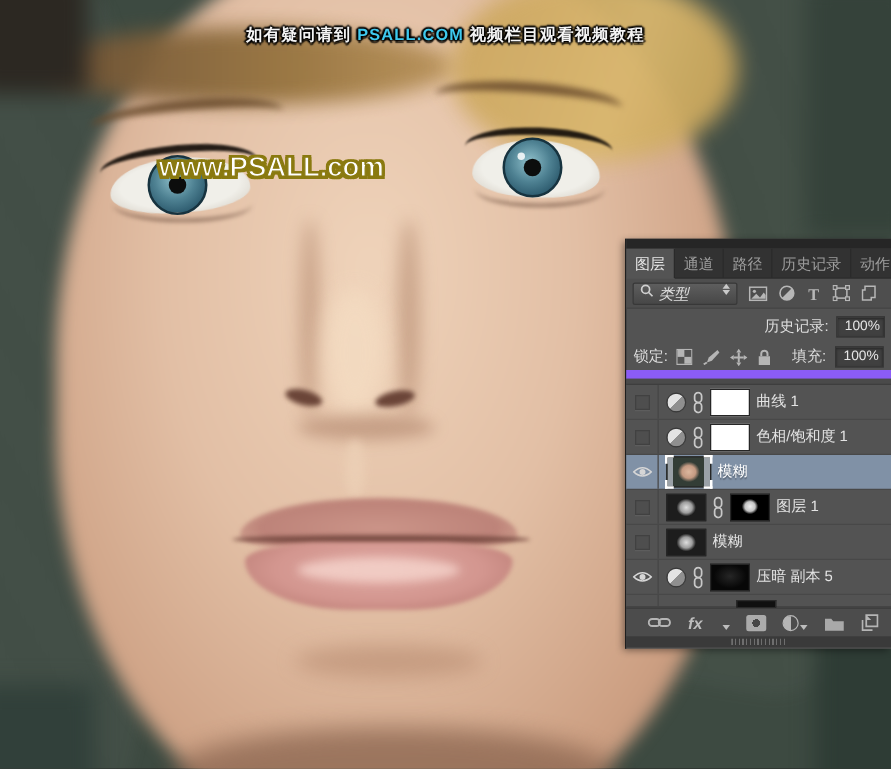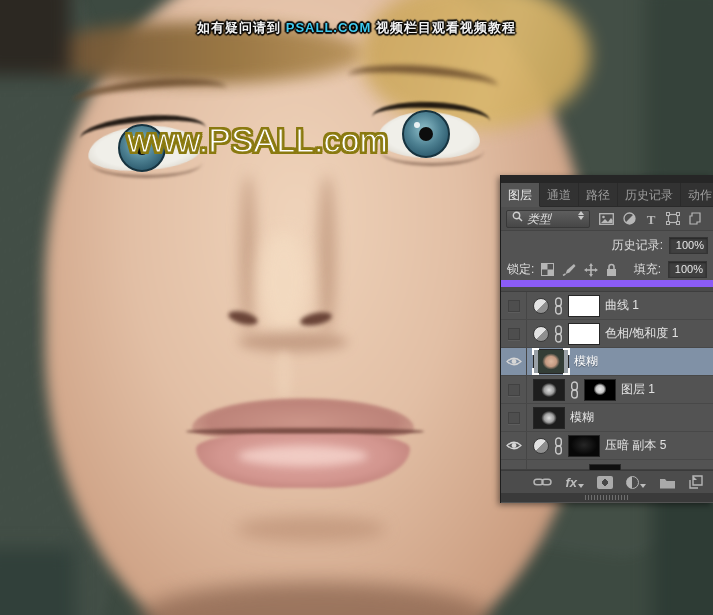--- a/index.html
+++ b/index.html
@@ -75,27 +75,27 @@
   .neck-sh{left:140px;top:582px;width:350px;height:70px;background:#8e6852;border-radius:50%;filter:blur(10px);opacity:.8;}
 
   
   .banner{left:0;top:19px;width:100%;text-align:center;font-size:13px;font-weight:bold;color:#f4f4f4;
     letter-spacing:1px;
     text-shadow:-2px 0 1px rgba(0,0,0,.8),2px 0 1px rgba(0,0,0,.8),0 -2px 1px rgba(0,0,0,.8),0 2px 1px rgba(0,0,0,.8),
       -1px -1px 1px rgba(0,0,0,.8),1px 1px 1px rgba(0,0,0,.8),1px -1px 1px rgba(0,0,0,.8),-1px 1px 1px rgba(0,0,0,.8);}
   .banner .brand{color:#3ec9ee;}
 
   
-  .watermark{left:127px;top:121px;font-size:34px;font-weight:normal;color:#ffffff;letter-spacing:0;
+  .watermark{left:127px;top:121px;font-size:22px;font-weight:bold;color:#ffffff;letter-spacing:0;
     -webkit-text-stroke:1px #8a7a10;
     text-shadow:-2px 0 0 #8a7a10,2px 0 0 #8a7a10,0 -2px 0 #8a7a10,0 2px 0 #8a7a10,
       -2px -2px 0 #8a7a10,2px 2px 0 #8a7a10,2px -2px 0 #8a7a10,-2px 2px 0 #8a7a10;}
 
   
-  .panel{left:500px;top:175px;width:213px;height:328px;background:#535353;color:#dcdcdc;font-size:12px;
+  .panel{left:500px;top:191px;width:213px;height:328px;background:#535353;color:#dcdcdc;font-size:12px;
     border-left:1px solid #1e1e1e;box-shadow:-2px 2px 6px rgba(0,0,0,.45);}
   .top-strip{height:8px;background:#262626;}
   .tabs{height:24px;background:#323232;display:flex;align-items:stretch;border-bottom:1px solid #2a2a2a;}
   .tab{padding:0 7px;line-height:24px;color:#9d9d9d;border-right:1px solid #2a2a2a;white-space:nowrap;cursor:default;}
   .tab.active{background:#545454;color:#e8e8e8;border-bottom:1px solid #545454;margin-bottom:-1px;}
   .filter-row{height:24px;display:flex;align-items:center;padding:0 5px;gap:7px;background:#4e4e4e;border-bottom:1px solid #444;}
   .select{display:flex;align-items:flex-start;gap:4px;background:linear-gradient(#5e5e5e,#474747);
     border:1px solid #383838;border-radius:2px;height:18px;padding:0 5px;color:#e0e0e0;font-style:italic;}
   .kind-select{width:84px;}
   .blend-select{width:120px;height:19px;}
@@ -140,21 +140,21 @@
   .cb-tr{right:-1px;top:-1px;border-right-width:2px;border-top-width:2px;}
   .cb-bl{left:-1px;bottom:-1px;border-left-width:2px;border-bottom-width:2px;}
   .cb-br{right:-1px;bottom:-1px;border-right-width:2px;border-bottom-width:2px;}
   .lname{white-space:nowrap;overflow:hidden;color:#e3e3e3;}
   .partial-row{height:10px;display:flex;background:#535353;border-bottom:1px solid #404040;}
   .partial-row .eye-cell{border-bottom:none;}
   .partial-thumb{margin-left:62px;margin-top:4px;width:32px;height:6px;background:#101010;border:1px solid #2a2a2a;border-bottom:none;}
 
   .footer{height:23px;background:#4c4c4c;border-top:1px solid #3a3a3a;display:flex;align-items:center;
     justify-content:flex-end;gap:13px;padding:0 10px 0 0;}
-  .fx-wrap{display:flex;align-items:end;gap:1px;color:#bdbdbd;font-style:italic;font-weight:bold;font-size:13px;line-height:13px;}
+  .fx-wrap{display:flex;align-items:end;gap:16px;color:#bdbdbd;font-style:italic;font-weight:bold;font-size:13px;line-height:13px;}
   .caret{width:0;height:0;border-left:3px solid transparent;border-right:3px solid transparent;border-top:4px solid #bdbdbd;margin-bottom:1px;}
   .mask-ic{width:16px;height:13px;border-radius:2px;background:radial-gradient(circle at 50% 50%,#474747 0 30%,#ababab 31%);}
   .adj-ic-f{display:flex;align-items:end;gap:1px;}
   .adj-ic-f .c{width:13px;height:13px;border-radius:50%;border:1px solid #b5b5b5;background:linear-gradient(90deg,#b5b5b5 50%,#4c4c4c 50%);}
   .resize-strip{height:9px;background:#3a3a3a;display:flex;align-items:center;justify-content:center;}
   .grip{width:44px;height:5px;background:repeating-linear-gradient(90deg,#6e6e6e 0 1px,rgba(0,0,0,0) 1px 3px);}
 </style>
 </head>
 <body>
 

